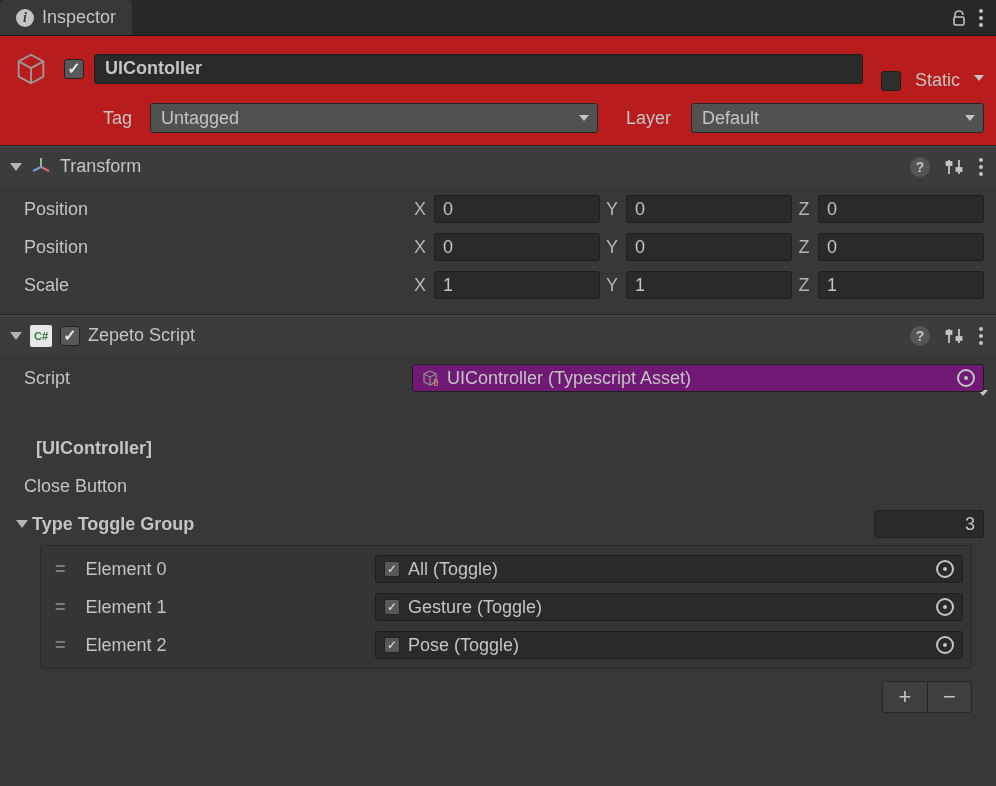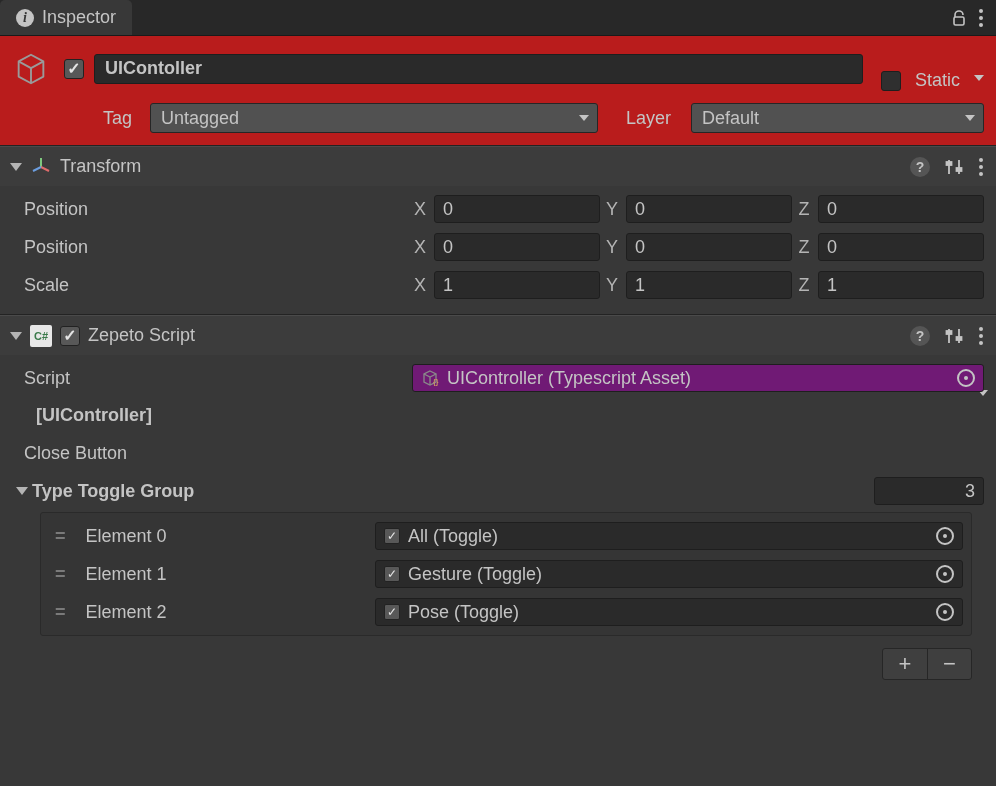--- a/index.html
+++ b/index.html
@@ -58,21 +58,21 @@
   .xyz-field { flex: 1; display: flex; align-items: center; gap: 6px; }
   .xyz-label { width: 16px; text-align: center; color: #b4b4b4; }
   .num-input, .obj-field, .count-input { height: 28px; background: #2a2a2a; border: 1px solid #1e1e1e; border-radius: 3px; padding: 0 8px; display: flex; align-items: center; color: #c4c4c4; }
   .num-input { flex: 1; }
   
   .obj-field { flex: 1; position: relative; gap: 8px; }
   .obj-field.readonly { background: #701a75; }
   .target-icon { position: absolute; right: 8px; top: 50%; transform: translateY(-50%); width: 18px; height: 18px; border: 2px solid #c4c4c4; border-radius: 50%; }
   .target-icon::after { content: ""; position: absolute; left: 50%; top: 50%; width: 4px; height: 4px; background: #c4c4c4; border-radius: 50%; transform: translate(-50%,-50%); }
   
-  .section-label { padding: 8px 12px 8px 24px; font-weight: bold; }
+  .section-label { padding: 8px 12px 8px 24px; font-weight: bold; margin-top: 33px; }
   
   .fold-inline { width: 0; height: 0; border-top: 6px solid transparent; border-bottom: 6px solid transparent; border-left: 8px solid #b4b4b4; transform: rotate(90deg); margin-right: 6px; flex: none; }
   .prop-label.with-fold { display: flex; align-items: center; padding-left: 6px; font-weight: bold; }
   
   .count-input { width: 110px; text-align: right; justify-content: flex-end; }
   
   .drag-handle { color: #7a7a7a; letter-spacing: 2px; font-weight: bold; }
   
   .array-box { margin: 2px 12px 6px 28px; border: 1px solid #2a2a2a; border-radius: 3px; background: #353535; padding: 4px 0; }
   .array-row { display: flex; align-items: center; height: 38px; padding: 0 8px; gap: 10px; }

